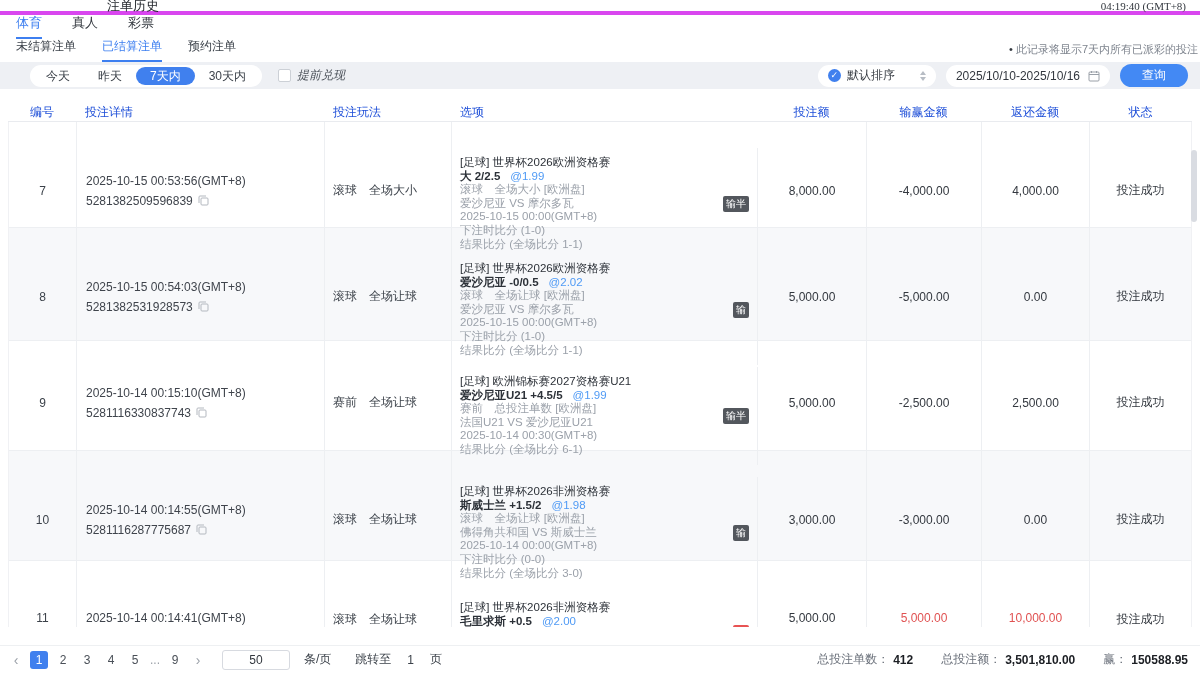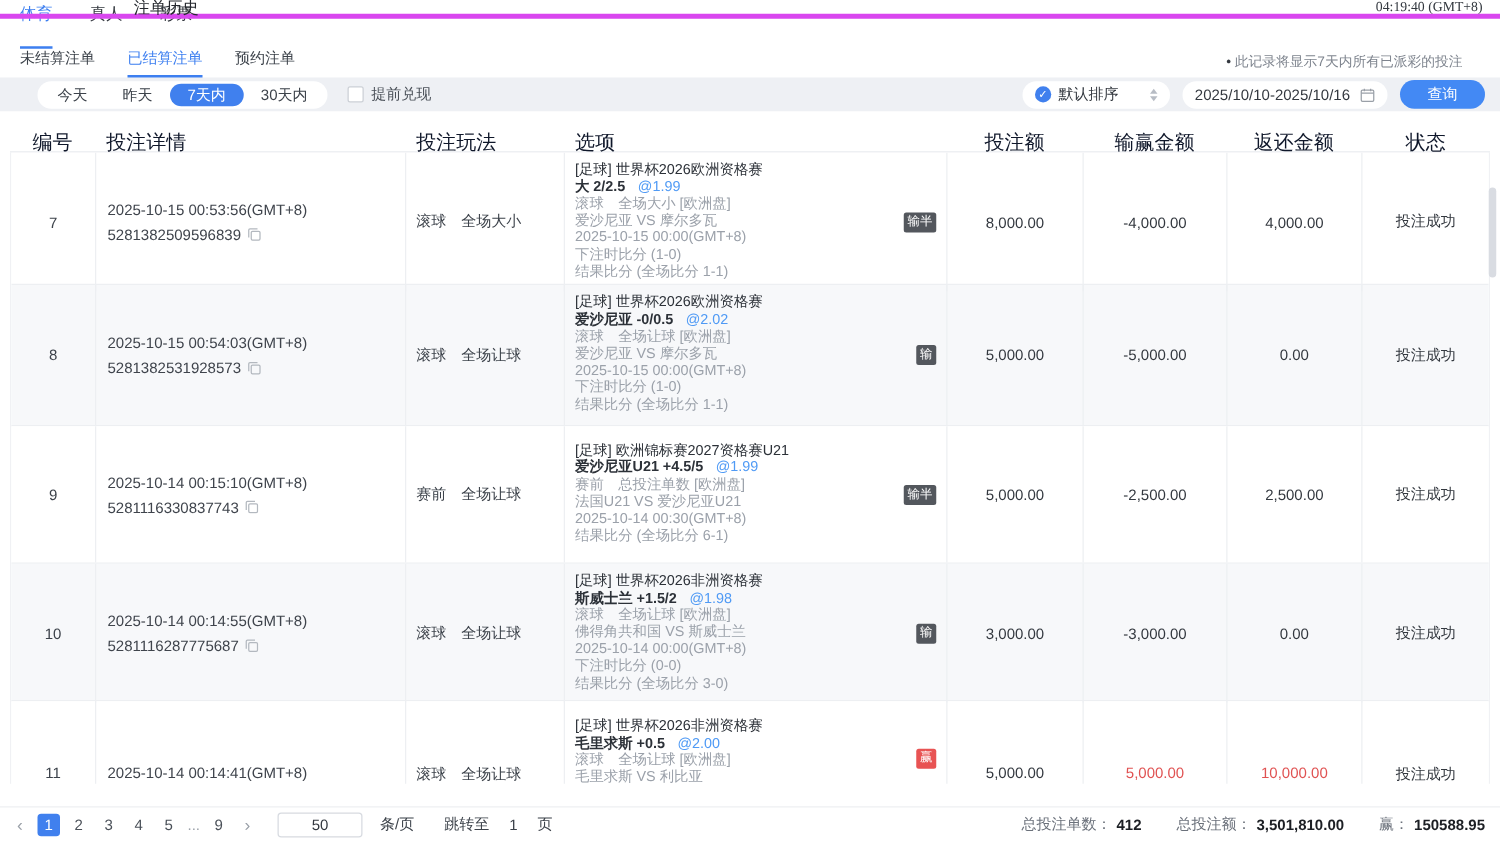--- a/index.html
+++ b/index.html
@@ -7,65 +7,65 @@
   body { font-family:"Liberation Sans","DejaVu Sans",sans-serif; background:#fff; color:#32373d; font-size:12px; }
   .app { position:relative; width:1200px; height:673px; overflow:hidden; background:#fff; }
 
   
   .topbar { height:15px; border-bottom:4px solid #d946ef; display:flex; align-items:center; position:relative;font-family:Liberation Serif, serif; }
   .page-title { position:absolute; left:107px; font-size:13px; font-weight:500; color:#25282e; }
   .clock { position:absolute; right:14px; font-size:11px; color:#33383f; }
 
   
   .tabs-main { height:24px; display:flex; align-items:flex-end; gap:30px; padding:0 0 0 16px; }
-  .tab-main { font-size:13px; color:#33383f; padding-bottom:17px; border-bottom:2px solid transparent; cursor:pointer; }
+  .tab-main { font-size:13px; color:#33383f; padding-bottom:5px; border-bottom:2px solid transparent; cursor:pointer; }
   .tab-main.active { color:#3d7ff0; border-bottom-color:#3d7ff0; }
 
   
   .tabs-sub { height:23px; display:flex; align-items:flex-end; gap:26px; padding:0 14px 0 16px; position:relative; }
   .tab-sub { font-size:12px; color:#3c424a; padding-bottom:5px; border-bottom:2px solid transparent; cursor:pointer; }
   .tab-sub.active { color:#3d7ff0; border-bottom-color:#3d7ff0;text-align:center; }
-  .notice { position:absolute; right:30px; bottom:5px; font-size:11px; color:#7e848e;margin-top:44px; }
+  .notice { position:absolute; right:2px; bottom:5px; font-size:11px; color:#7e848e;margin-top:44px; }
   .notice .dot { color:#33383f; margin-right:3px; }
 
   
   .filterbar { height:27px; background:#eef0f4; display:flex; align-items:center; padding:0 12px 0 30px; }
   .pill-group { background:#fff; border-radius:14px; display:flex; align-items:center; padding:2px; height:22px; }
   .pill { font-size:12px; color:#3c424a; padding:2px 14px; border-radius:11px; line-height:14px; cursor:pointer; }
   .pill.active { background:#4080ee; color:#fff; }
-  .chk-wrap { display:flex; align-items:center; gap:6px; margin-left:16px; }
+  .chk-wrap { display:flex; align-items:center; gap:6px; margin-left:16px;font-style:italic; }
   .chk-box { width:13px; height:13px; background:#fff; border:1px solid #ccd0d6; border-radius:2px; }
   .chk-label { color:#4a5058; }
   .filter-right { margin-left:auto; display:flex; align-items:center; gap:10px; }
   .sort-box { background:#fff; border-radius:12px; height:22px; display:flex; align-items:center; gap:6px; padding:0 10px; min-width:118px; }
   .check-circle { width:13px; height:13px; border-radius:50%; background:#4080ee; color:#fff; font-size:9px; line-height:13px; text-align:center; }
   .sort-label { color:#33383f; }
   .sort-carets { margin-left:auto; display:flex; flex-direction:column; gap:2px; }
   .caret-up { width:0;height:0;border-left:3.5px solid transparent;border-right:3.5px solid transparent;border-bottom:4px solid #b7bcc4; }
   .caret-down { width:0;height:0;border-left:3.5px solid transparent;border-right:3.5px solid transparent;border-top:4px solid #b7bcc4; }
   .date-box { background:#fff; border-radius:12px; height:22px; display:flex; align-items:center; gap:8px; padding:0 10px; color:#33383f; }
   .search-btn { background:#4389f4; color:#fff; border:none; border-radius:12px; height:23px; padding:0 22px; font-size:12px; cursor:pointer; }
 
   
   .thead, .tr { display:grid; grid-template-columns:68px 248px 127px 306px 109px 115px 108px 1fr; }
   .thead { height:33px; margin:0 8px; align-items:center; border-bottom:1px solid #e9ebef; }
-  .th { font-size:16px; color:#0f172a;margin-top:15px; }
+  .th { font-size:12px; color:#1d4ed8;margin-top:15px; }
   .th.c-center { text-align:center; }
   .th.c-left { padding-left:9px; }
   .tbody { height:505px; margin:0 8px; overflow:hidden; border-left:1px solid #f0f1f4; border-right:1px solid #f0f1f4; }
   .tr { border-bottom:1px solid #edeff2; background:#fff; }
   .tr.alt { background:#f7f8fa; }
   .td { border-right:1px solid #edeff2; display:flex; flex-direction:column; justify-content:center; }
   .td:last-child { border-right:none; }
   .c-id { align-items:center; color:#3c424a; }
   .c-detail { padding-left:9px; color:#3f444c; gap:6px; }
   .detail-order { display:flex; align-items:center; gap:5px; }
   .copy-ic { display:inline-flex; cursor:pointer; }
   .c-play { padding-left:8px; color:#3c424a; }
-  .c-sel { position:relative; padding:8px 40px 8px 8px; }
+  .c-sel { position:relative; padding:8px 40px 8px 8px;margin-top:26px; }
   .sel-line { font-size:11.5px; line-height:13.6px; color:#9ba1aa; }
   .sel-league { color:#2c3138; font-weight:500; }
   .sel-pick { color:#2c3138; font-weight:700; }
   .sel-pick .odds { color:#4f9af5; font-weight:400; margin-left:10px; }
   .badge { position:absolute; right:8px; top:50%; transform:translateY(-50%); font-size:10px; line-height:12px; padding:2px 3px; border-radius:2px; color:#fff; }
   .badge.dark { background:#53575d; }
   .badge.red { background:#e85353; }
   .c-num, .c-status { align-items:center; color:#33383f; }
   .c-num.red { color:#e05252; }
   .r0 { height:106px; } .r1 { height:113px; } .r2 { height:110px; } .r3 { height:110px; } .r4 { height:150px; }

